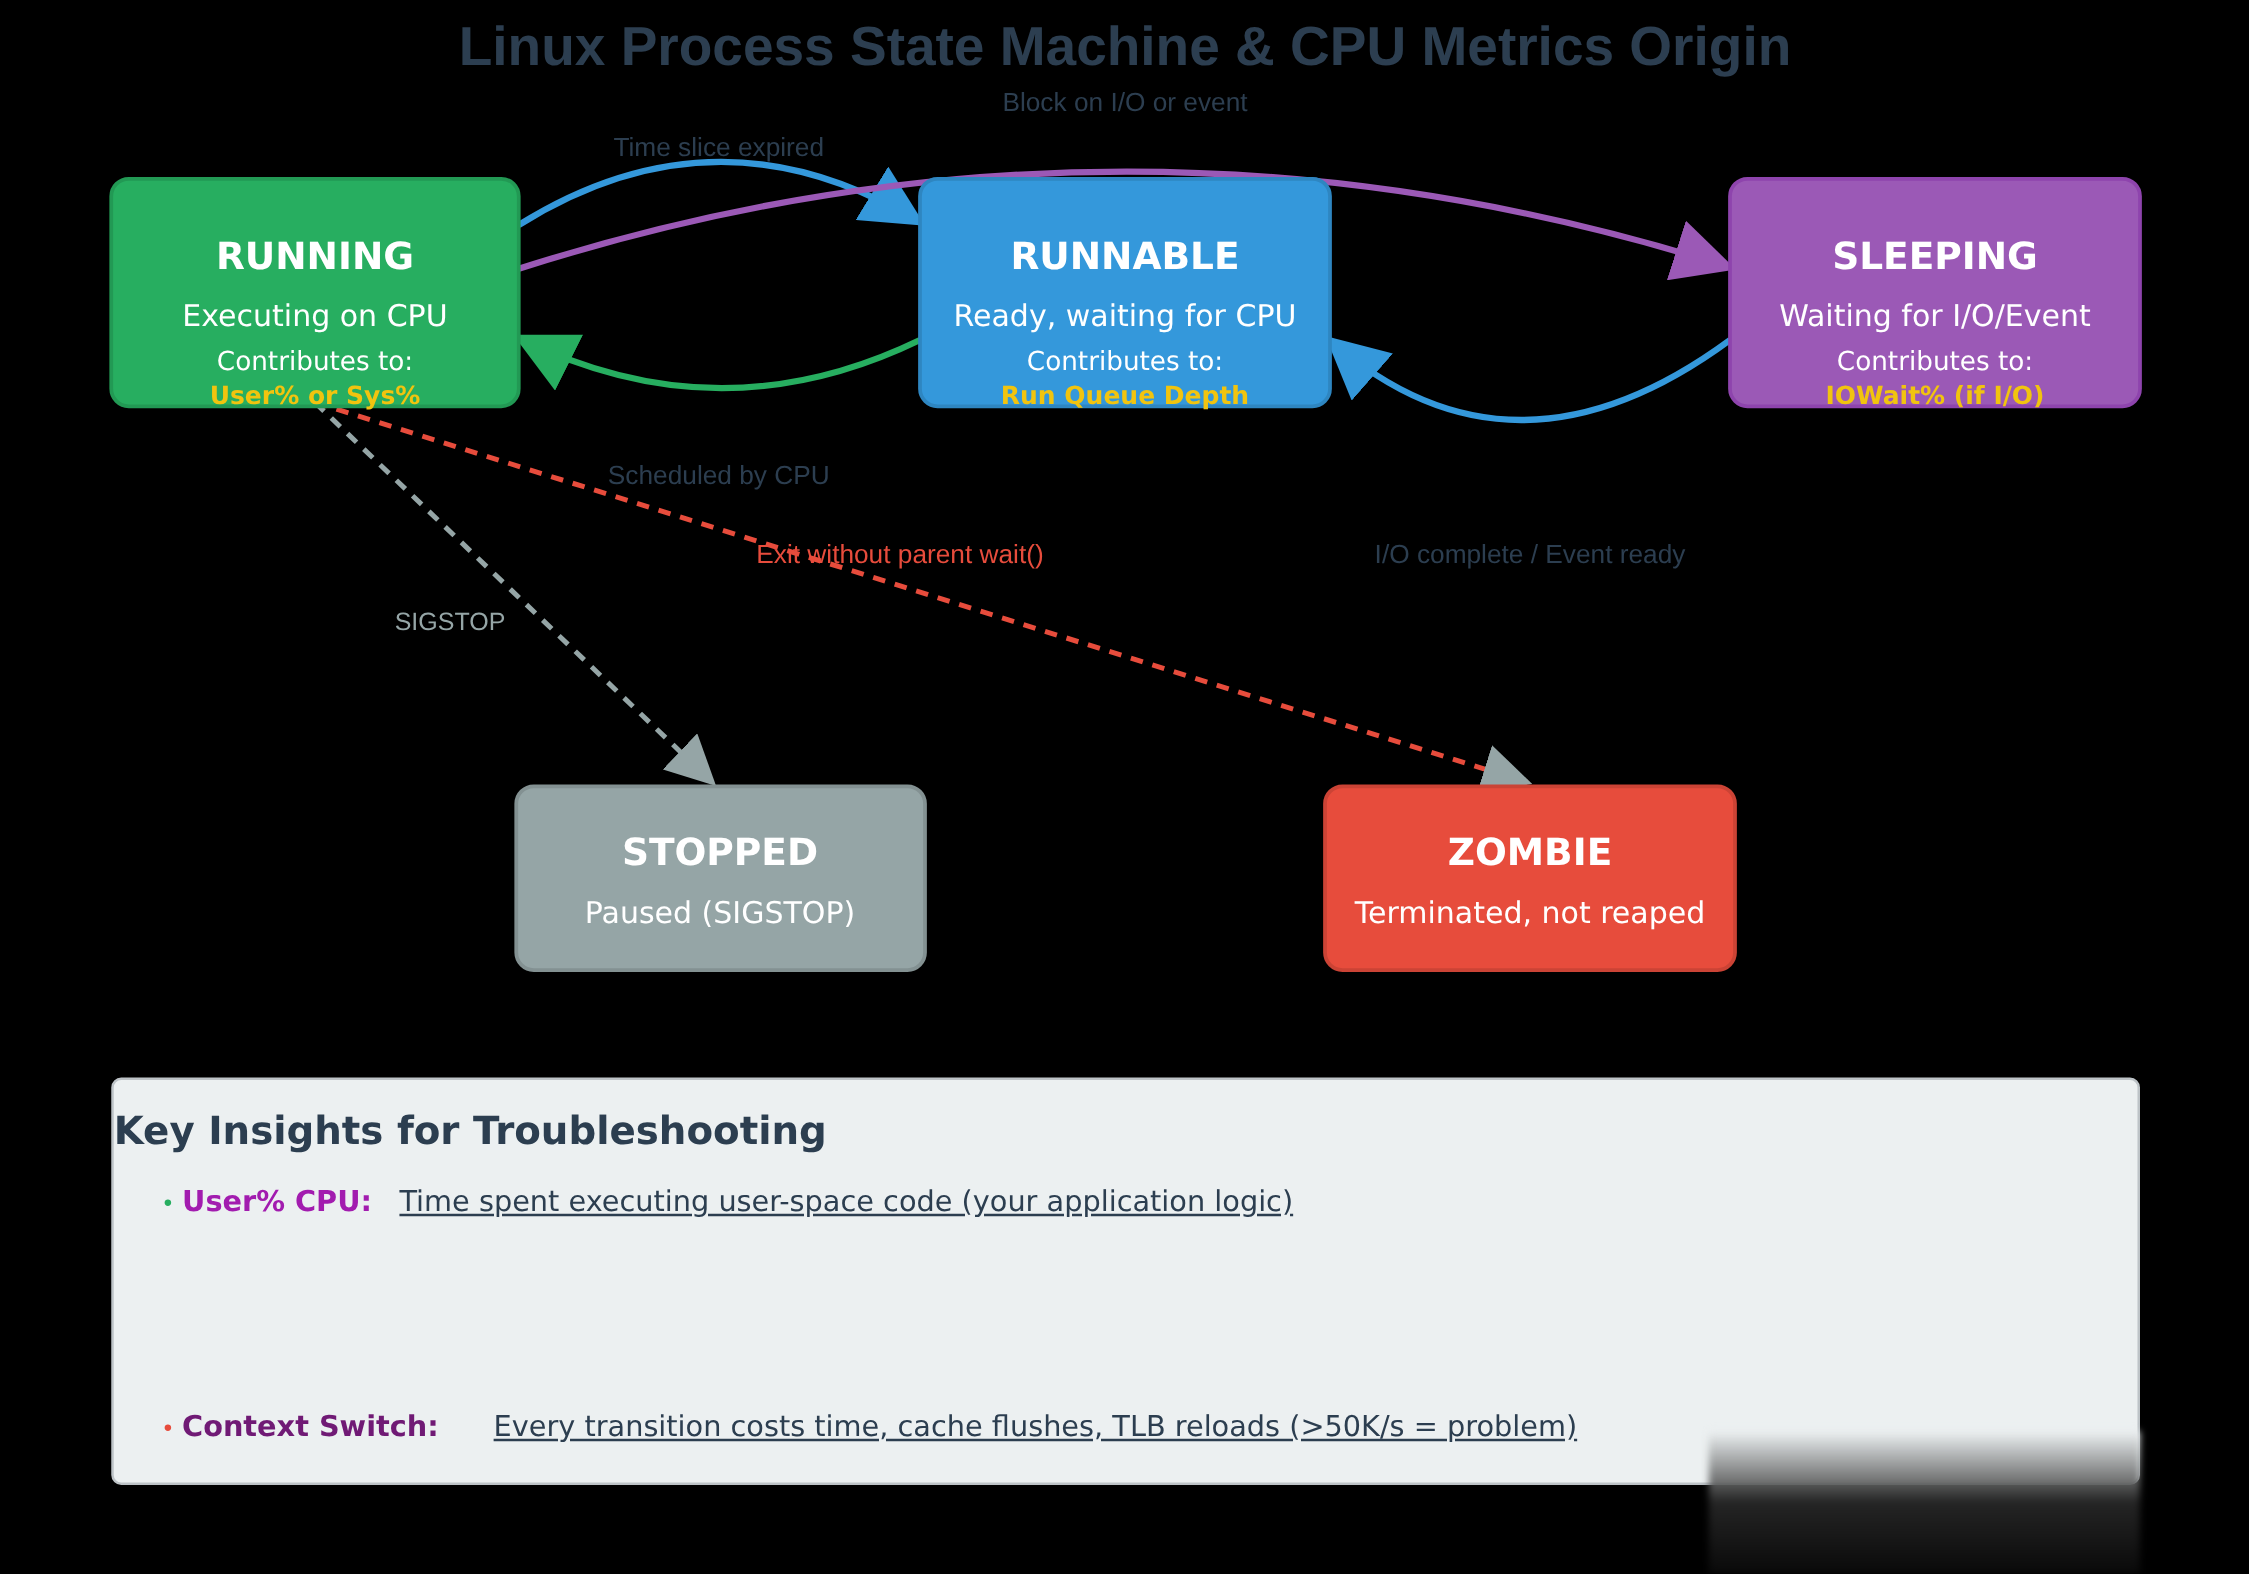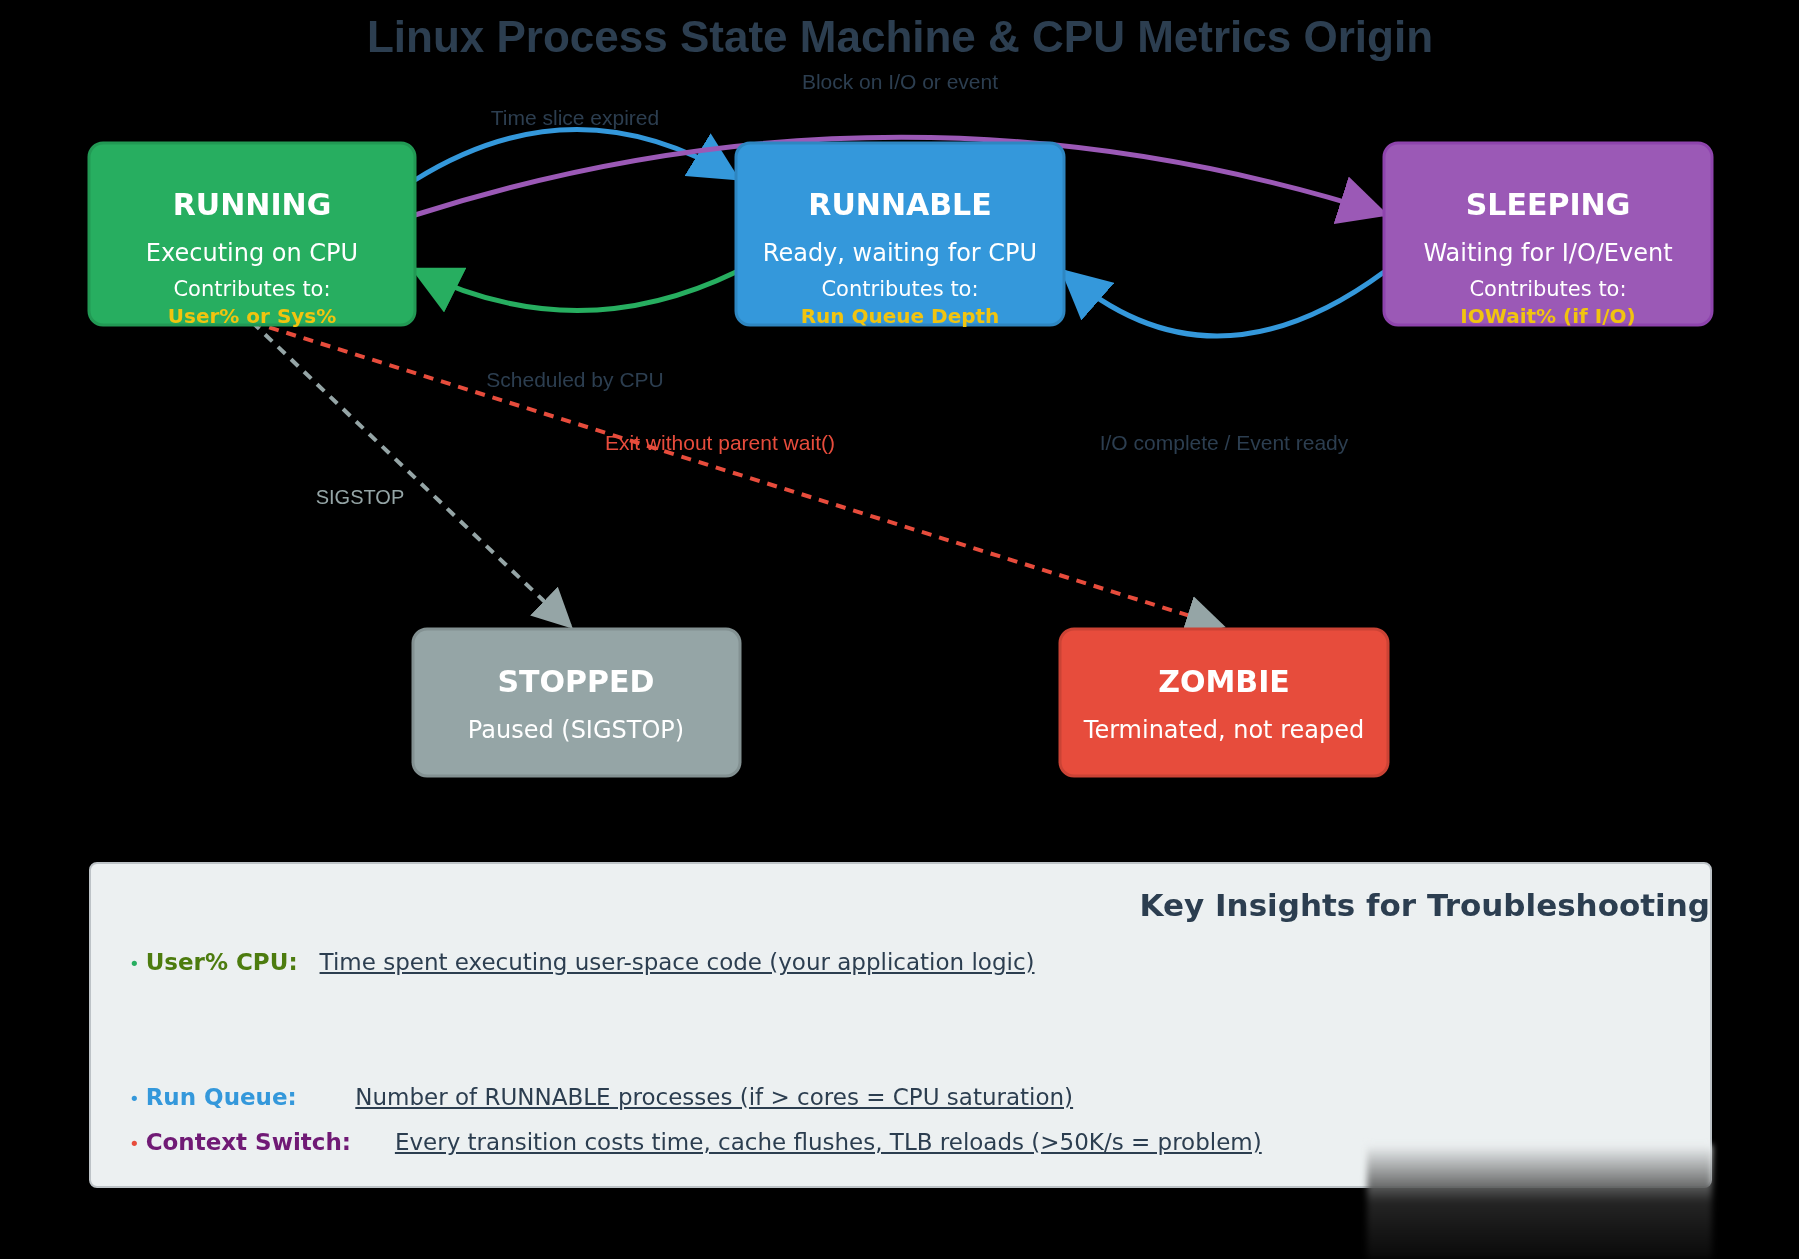--- a/index.html
+++ b/index.html
@@ -9,21 +9,21 @@
   .edge-label { font-family:"Liberation Sans", sans-serif; font-size:21px; fill:#2c3e50; }
   .state-name { font-family:"DejaVu Sans", sans-serif; font-weight:bold; font-size:30px; fill:#ffffff; }
   .state-desc { font-family:"DejaVu Sans", sans-serif; font-size:24px; fill:#ffffff; }
   .state-contrib { font-family:"DejaVu Sans", sans-serif; font-size:21px; fill:#ffffff; }
   .state-metric { font-family:"DejaVu Sans", sans-serif; font-weight:bold; font-size:20px; fill:#f1c40f; }
   .panel {
     position:absolute; left:89px; top:862px; width:1619px; height:322px;
     background:#ecf0f1; border:2px solid #bdc3c7; border-radius:8px;
   }
   .panel-title {
-    position:absolute; left:0; right:0; top:23px; text-align:right;
+    position:absolute; left:0; right:0; top:23px; text-align:left;
     font-family:"DejaVu Sans", sans-serif; font-weight:bold; font-size:31px; color:#2c3e50;
   }
   .insight { position:absolute; left:38px; font-family:"DejaVu Sans", sans-serif; font-size:23px; white-space:nowrap; }
   .insight .bullet { font-size:18px; margin-right:6px; }
   .insight .term { font-weight:bold; }
   .insight .desc { color:#2c3e50;text-decoration:underline; }
   .watermark {
     position:absolute; left:1367px; top:1145px; width:345px; height:114px;
     background:linear-gradient(to bottom, rgba(236,240,241,0.95), rgba(40,40,40,0.9) 50%, rgba(10,10,10,0.95));
     filter:blur(3px);
@@ -98,23 +98,20 @@
     <rect x="1060" y="629" width="328" height="147" rx="14" fill="#e74c3c" stroke="#cb4335" stroke-width="3"></rect>
     <text class="state-name" x="1224" y="692" text-anchor="middle">ZOMBIE</text>
     <text class="state-desc" x="1224" y="738" text-anchor="middle">Terminated, not reaped</text>
   </g>
 </svg>
 
 <div class="panel">
   <div class="panel-title">Key Insights for Troubleshooting</div>
 
   <div class="insight" style="top:85px">
-    <span class="bullet" style="color:#27ae60">•</span><span class="term" style="color:#4d7c0f">User% CPU:</span>&nbsp;&nbsp;&nbsp;<span class="desc">Time spent executing user-space code (your application logic)</span>
-  </div>
-  <div class="insight" style="top:220px">
-    <span class="bullet" style="color:#3498db">•</span><span class="term" style="color:#3498db">Run Queue:</span>&nbsp;&nbsp;&nbsp;&nbsp;&nbsp;&nbsp;&nbsp;&nbsp;<span class="desc">Number of RUNNABLE processes (if &gt; cores = CPU saturation)</span>
+    <span class="bullet" style="color:#27ae60">•</span><span class="term" style="color:#a21caf">User% CPU:</span>&nbsp;&nbsp;&nbsp;<span class="desc">Time spent executing user-space code (your application logic)</span>
   </div>
   <div class="insight" style="top:265px">
     <span class="bullet" style="color:#e74c3c">•</span><span class="term" style="color:#701a75">Context Switch:</span>&nbsp;&nbsp;&nbsp;&nbsp;&nbsp;&nbsp;<span class="desc">Every transition costs time, cache flushes, TLB reloads (&gt;50K/s = problem)</span>
   </div>
 </div>
 
 <div class="watermark"></div>
 
 </body></html>

